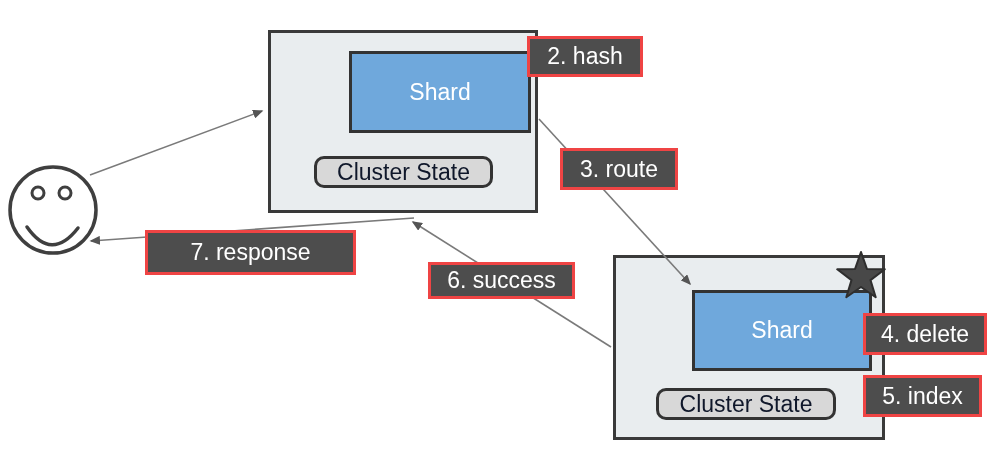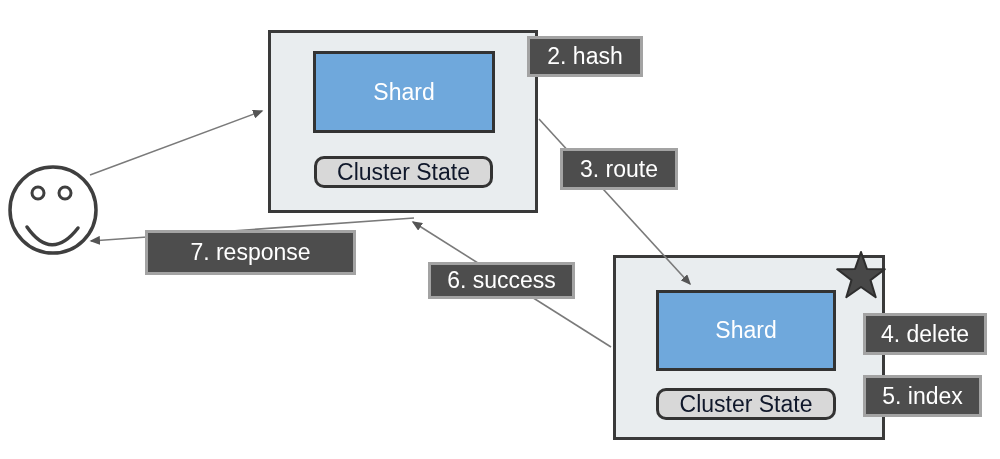--- a/index.html
+++ b/index.html
@@ -18,39 +18,40 @@
     z-index:1;
   }
   .shard{
     position:absolute;
     background:#6fa8dc;
     border:3px solid #333333;
     box-sizing:border-box;
     display:flex;align-items:center;justify-content:center;
     color:#ffffff;font-size:23px;
     z-index:1;
+    margin-left:36px;
   }
   .cluster-state{
     position:absolute;
     background:#d8d8d8;
     border:3px solid #333333;
     border-radius:10px;
     box-sizing:border-box;
     display:flex;align-items:center;justify-content:center;
     color:#0f172a;font-size:23px;
     z-index:1;
   }
   .overlay{
     position:absolute;left:0;top:0;width:1000px;height:459px;
     z-index:2;pointer-events:none;
   }
   .step-label{
     position:absolute;
     background:#4d4d4d;
-    border:3px solid #a3a3a3;
+    border:3px solid #ef4444;
     box-sizing:border-box;
     display:flex;align-items:center;justify-content:center;
     color:#ffffff;font-size:23px;
     z-index:3;
   }
 </style>
 </head>
 <body>
 
 <div class="canvas">

